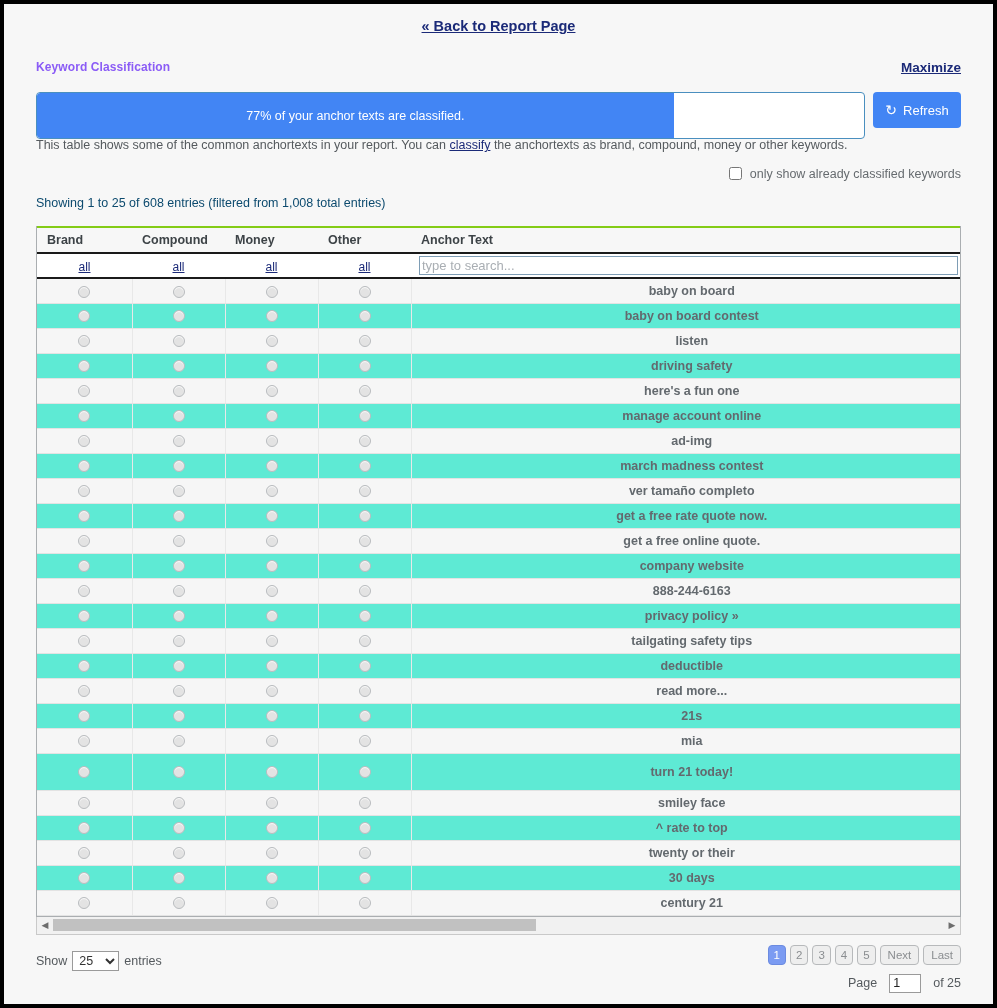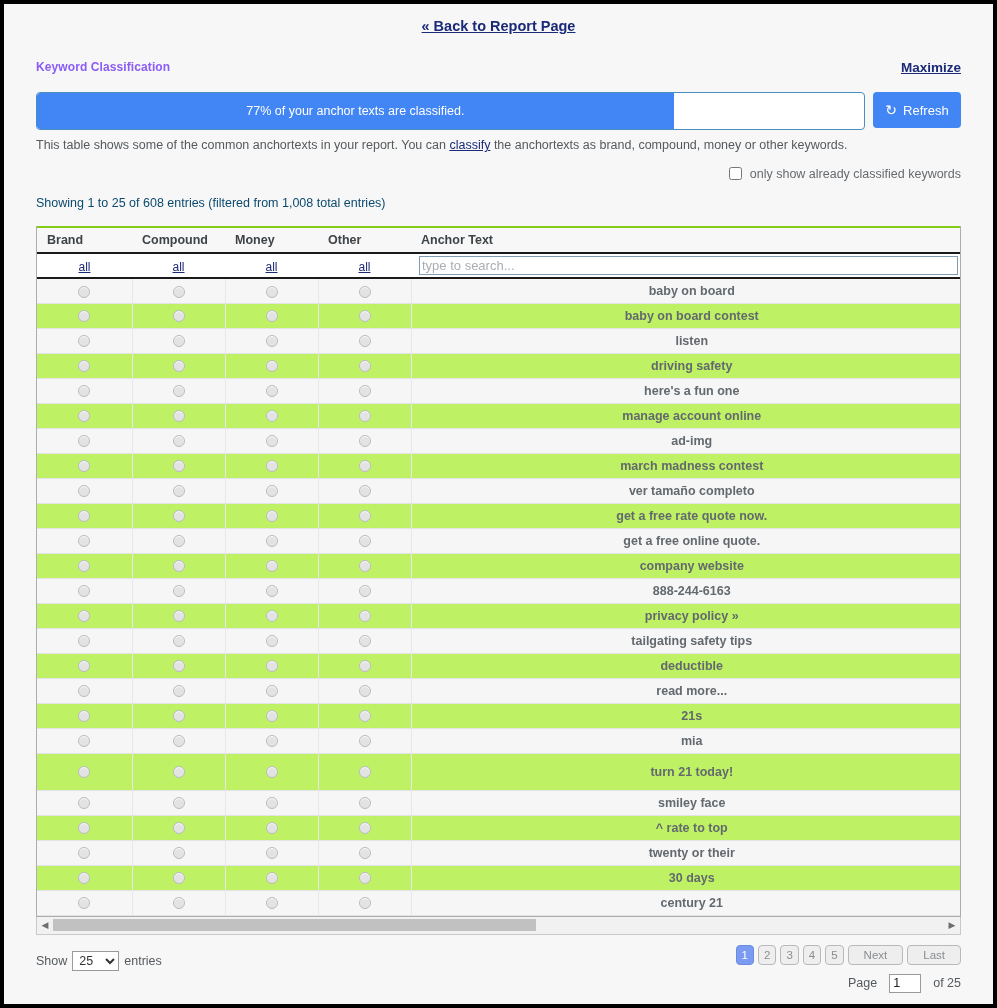--- a/index.html
+++ b/index.html
@@ -56,21 +56,21 @@
   .prog-row {
     position: relative;
     margin: 10px 32px 0 32px;
     height: 36px;
     display: flex;
     align-items: stretch;
   }
   .prog-outer {
     position: relative;
     flex: 0 0 829px;
-    height: 38px;
+    height: 47px;
     background: #ffffff;
     border: 1px solid #4a8fbf;
     border-radius: 4px;
     overflow: hidden;
   }
   .prog-fill {
     position: absolute;
     left: 0; top: 0; bottom: 0;
     width: 77%;
     background: #4285f4;
@@ -196,21 +196,21 @@
   }
   table.kt tbody td.anchor {
     text-align: center;
     padding-left: 12px;
     font-size: 12.5px;
     font-weight: bold;
     color: #63696e;
     border-right: none;
   }
   table.kt tbody tr.odd td { background: #f6f6f6; }
-  table.kt tbody tr.even td { background: #bef264; }
+  table.kt tbody tr.even td { background: #5eead4; }
   table.kt tbody tr.tall td { height: 37px; }
 
   .radio {
     display: inline-block;
     width: 12px; height: 12px;
     border-radius: 50%;
     background: #e3e3e3;
     border: 1px solid #b9bcbf;
     box-shadow: inset 0 1px 1px rgba(255,255,255,.9);
     cursor: pointer;
@@ -285,21 +285,21 @@
     font-size: 11.5px;
     font-family: "Liberation Sans", sans-serif;
     display: flex; align-items: center; justify-content: center;
     cursor: pointer;
   }
   .pbtn.active {
     background: #7b9bf2;
     border-color: #6c8be0;
     color: #fff;
   }
-  .pbtn.wide { padding: 0 15px; }
+  .pbtn.wide { padding: 0 7px; }
   .pagenum {
     position: absolute;
     right: 0; top: 29px;
     font-size: 12.5px;
     color: #555a5e;
     display: flex;
     align-items: center;
     gap: 12px;
   }
   .pagenum-input {

